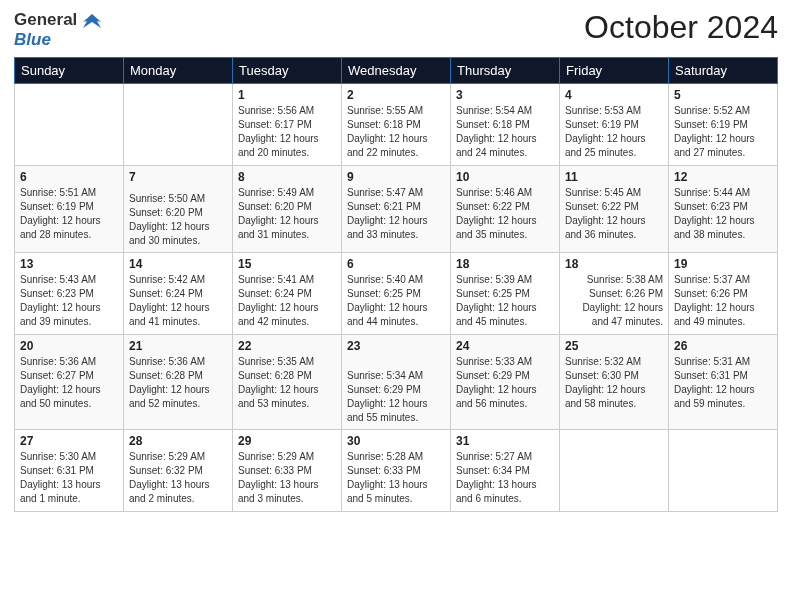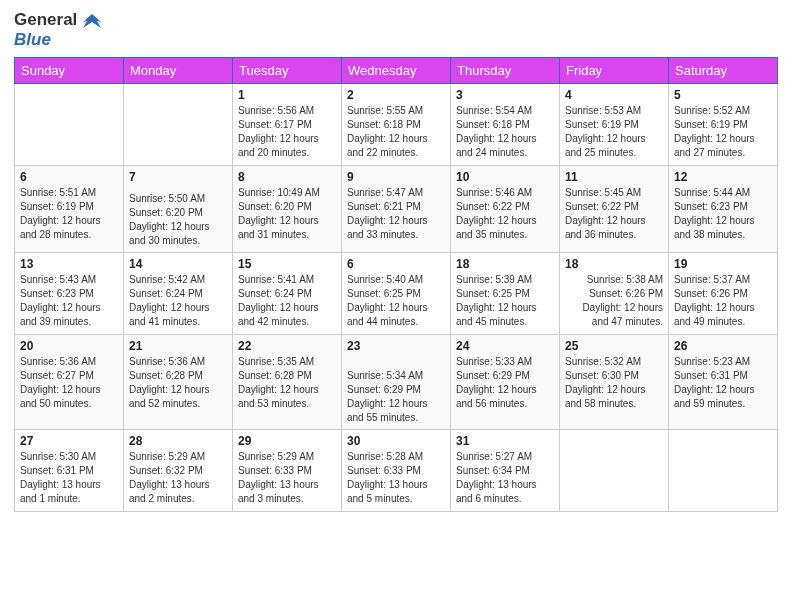--- a/index.html
+++ b/index.html
@@ -73,21 +73,21 @@
       line-height: 1.4;
       color: #333;
     }
     .calendar tr:nth-child(even) td {
       background: #f9f9f9;
     }
     .calendar tr:nth-child(odd) td {
       background: #fff;
     }
     .calendar thead tr th {
-      background: #d946ef;
+      background: #0f172a;
     }
     .empty-cell {
       background: #fff !important;
     }
   </style>
 </head>
 <body>
 
 <div class="page">
   <div class="header">
@@ -95,20 +95,21 @@
     <div style="font-family:Arial,sans-serif; line-height:1.15;">
       <span style="font-size:17px; font-weight:bold; color:#333;">General</span>
       <svg width="18" height="18" viewBox="0 0 18 18" style="vertical-align:middle; margin-left:1px;">
         <polygon points="9,2 18,10 14,9 18,16 9,10 0,16 4,9 0,10" fill="#2a6db5"></polygon>
       </svg>
       <br>
       <span style="font-size:17px; font-weight:bold; color:#2a6db5;font-style:italic;">Blue</span>
     </div>
   </div>
     <div class="title-block">
+      <div class="month-year">October 2024</div>
     </div>
   </div>
 
   <table class="calendar">
     <thead>
       <tr>
         <th>Sunday</th>
         <th>Monday</th>
         <th>Tuesday</th>
         <th>Wednesday</th>
@@ -160,21 +161,21 @@
 Daylight: 12 hours and 28 minutes.</div>
           </td>
           <td>
             <span class="day-num">7</span>
             <div class="day-info" style="white-space: pre-line; margin-top: 8px;">Sunrise: 5:50 AM
 Sunset: 6:20 PM
 Daylight: 12 hours and 30 minutes.</div>
           </td>
           <td>
             <span class="day-num">8</span>
-            <div class="day-info" style="white-space: pre-line;">Sunrise: 10:49 AM
+            <div class="day-info" style="white-space: pre-line;">Sunrise: 5:49 AM
 Sunset: 6:20 PM
 Daylight: 12 hours and 31 minutes.</div>
           </td>
           <td>
             <span class="day-num">9</span>
             <div class="day-info" style="white-space: pre-line;">Sunrise: 5:47 AM
 Sunset: 6:21 PM
 Daylight: 12 hours and 33 minutes.</div>
           </td>
           <td>
@@ -272,21 +273,21 @@
 Daylight: 12 hours and 56 minutes.</div>
           </td>
           <td>
             <span class="day-num">25</span>
             <div class="day-info" style="white-space: pre-line;">Sunrise: 5:32 AM
 Sunset: 6:30 PM
 Daylight: 12 hours and 58 minutes.</div>
           </td>
           <td>
             <span class="day-num">26</span>
-            <div class="day-info" style="white-space: pre-line;">Sunrise: 5:23 AM
+            <div class="day-info" style="white-space: pre-line;">Sunrise: 5:31 AM
 Sunset: 6:31 PM
 Daylight: 12 hours and 59 minutes.</div>
           </td>
         </tr>
         <tr>
           <td>
             <span class="day-num">27</span>
             <div class="day-info" style="white-space: pre-line;">Sunrise: 5:30 AM
 Sunset: 6:31 PM
 Daylight: 13 hours and 1 minute.</div>

